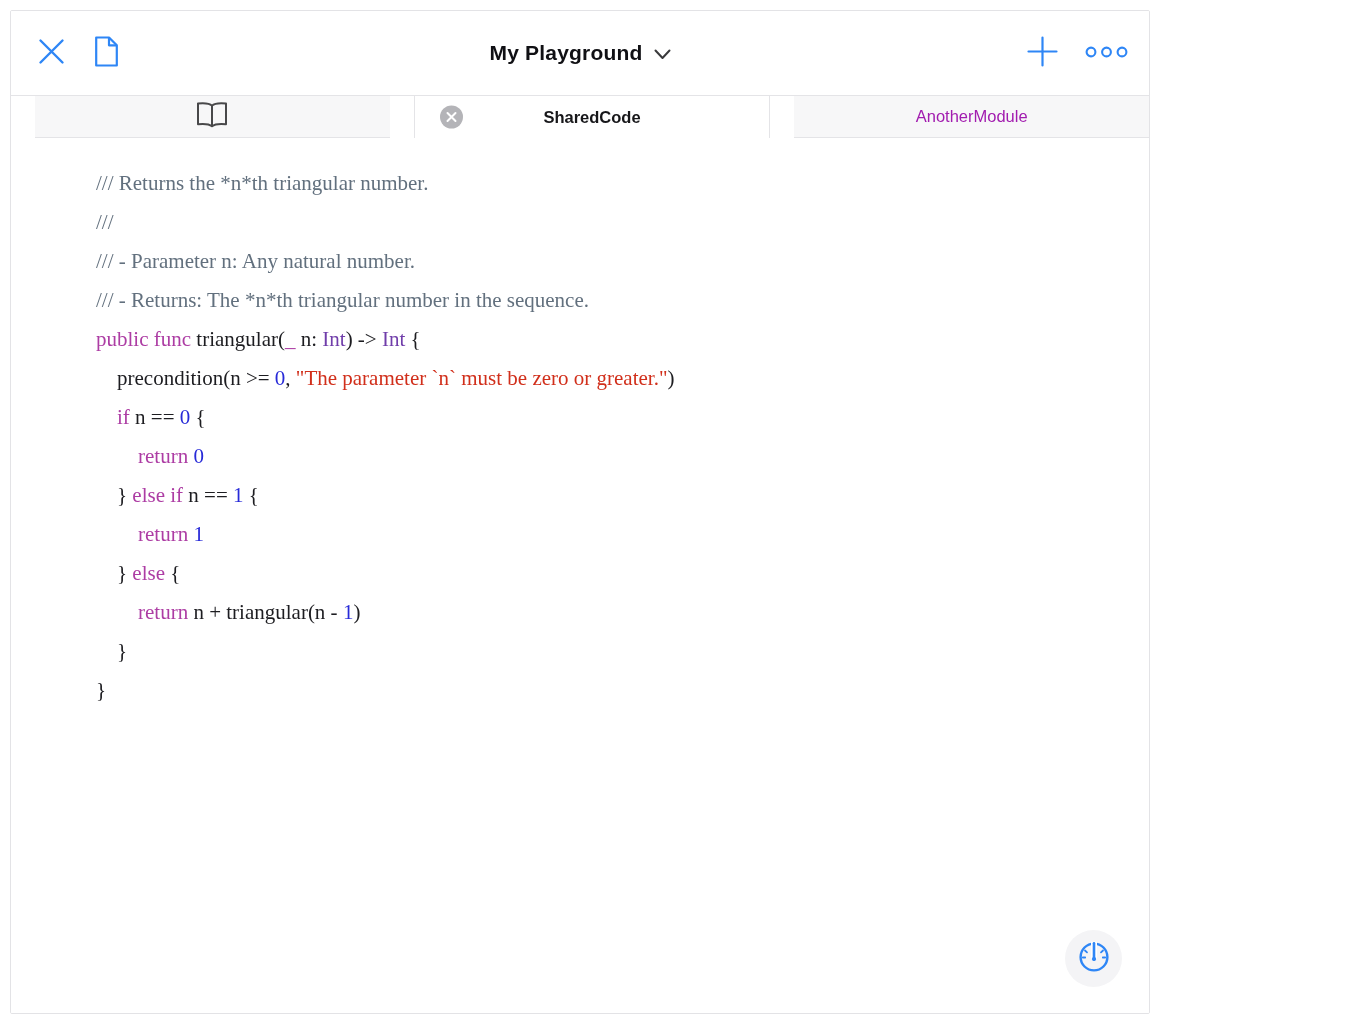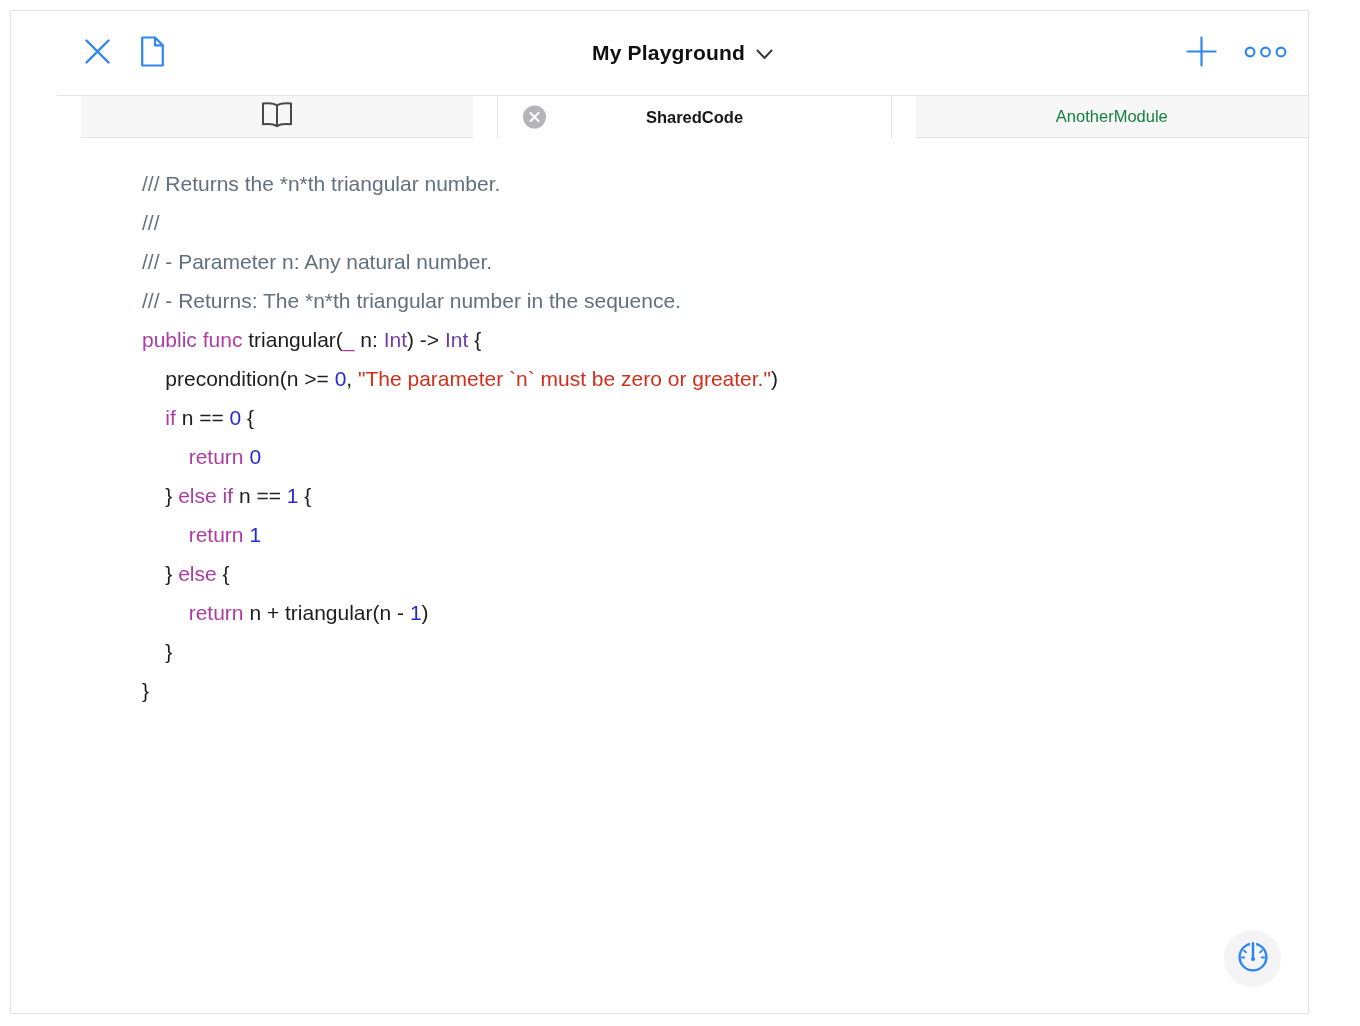--- a/index.html
+++ b/index.html
@@ -1,44 +1,44 @@
 <!DOCTYPE html>
 <html><head>
 <meta charset="utf-8">
 <style>
   * { margin:0; padding:0; box-sizing:border-box; }
   html,body { width:1360px; height:1026px; background:#ffffff; font-family:"Liberation Sans", sans-serif; overflow:hidden; }
 
   .window {
-    position:absolute; left:10px; top:10px; width:1299px; height:1004px;
-    border:1px solid #e3e3e6; border-radius:2px; background:#fff; overflow:hidden;padding-left:46px;
+    position:absolute; left:10px; top:10px; width:1140px; height:1004px;
+    border:1px solid #e3e3e6; border-radius:2px; background:#fff; overflow:hidden;
   }
 
   
   .header { position:relative; height:84px; background:#fff; display:flex; align-items:center; }
   .header-left { position:absolute; left:26px; display:flex; align-items:center; gap:28px; }
   .header-right { position:absolute; right:20px; display:flex; align-items:center; gap:26px; }
   .icon-btn { display:flex; align-items:center; justify-content:center; cursor:pointer; background:none; border:none; }
   .header-title { margin:0 auto; display:flex; align-items:center; gap:11px; cursor:pointer; }
   .header-title .title-text { font-size:21px; font-weight:700; color:#101014; letter-spacing:.2px; }
 
   
   .tabbar { display:flex; height:43px; border-top:1px solid #e4e4e7; background:#fff; }
   .tab { flex:1 1 0; position:relative; display:flex; align-items:center; justify-content:center; cursor:pointer;margin-left:24px; }
   .tab.inactive { background:#f7f7f8; border-bottom:1px solid #e4e4e7; }
   .tab.active { background:#ffffff; border-left:1px solid #e4e4e7; border-right:1px solid #e4e4e7; }
   .tab-label { font-size:16.5px; }
   .tab.active .tab-label { font-weight:700; color:#17171a; }
-  .tab.inactive .tab-label { font-weight:500; color:#15803d; }
+  .tab.inactive .tab-label { font-weight:500; color:#a21caf; }
   .tab-close { position:absolute; left:25px; top:50%; transform:translateY(-50%); width:23px; height:23px; border-radius:50%; background:#b4b4b8; display:flex; align-items:center; justify-content:center; cursor:pointer; }
 
   
   .code-area { position:relative; height:876px; background:#fff; }
   .code {
-    font-family:Liberation Sans, sans-serif;
+    font-family:Liberation Serif, serif;
     font-size:21px; line-height:39px; white-space:pre;
     padding:26px 30px 0 85px; color:#1d1d21; cursor:text;
   }
   .code-line { height:39px; }
 
   
   .footer { position:absolute; right:27px; bottom:27px; display:flex; align-items:center; gap:26px; }
   .speed-btn { width:57px; height:57px; border-radius:50%; background:#f4f4f6; display:flex; align-items:center; justify-content:center; border:none; cursor:pointer; }
   .run-btn { height:57px; min-width:242px; border-radius:28.5px; background:#f4f4f6; display:flex; align-items:center; justify-content:center; gap:18px; border:none; cursor:pointer; padding:0 34px; }
   .run-label { font-size:21.5px; font-weight:400; letter-spacing:.2px; }

